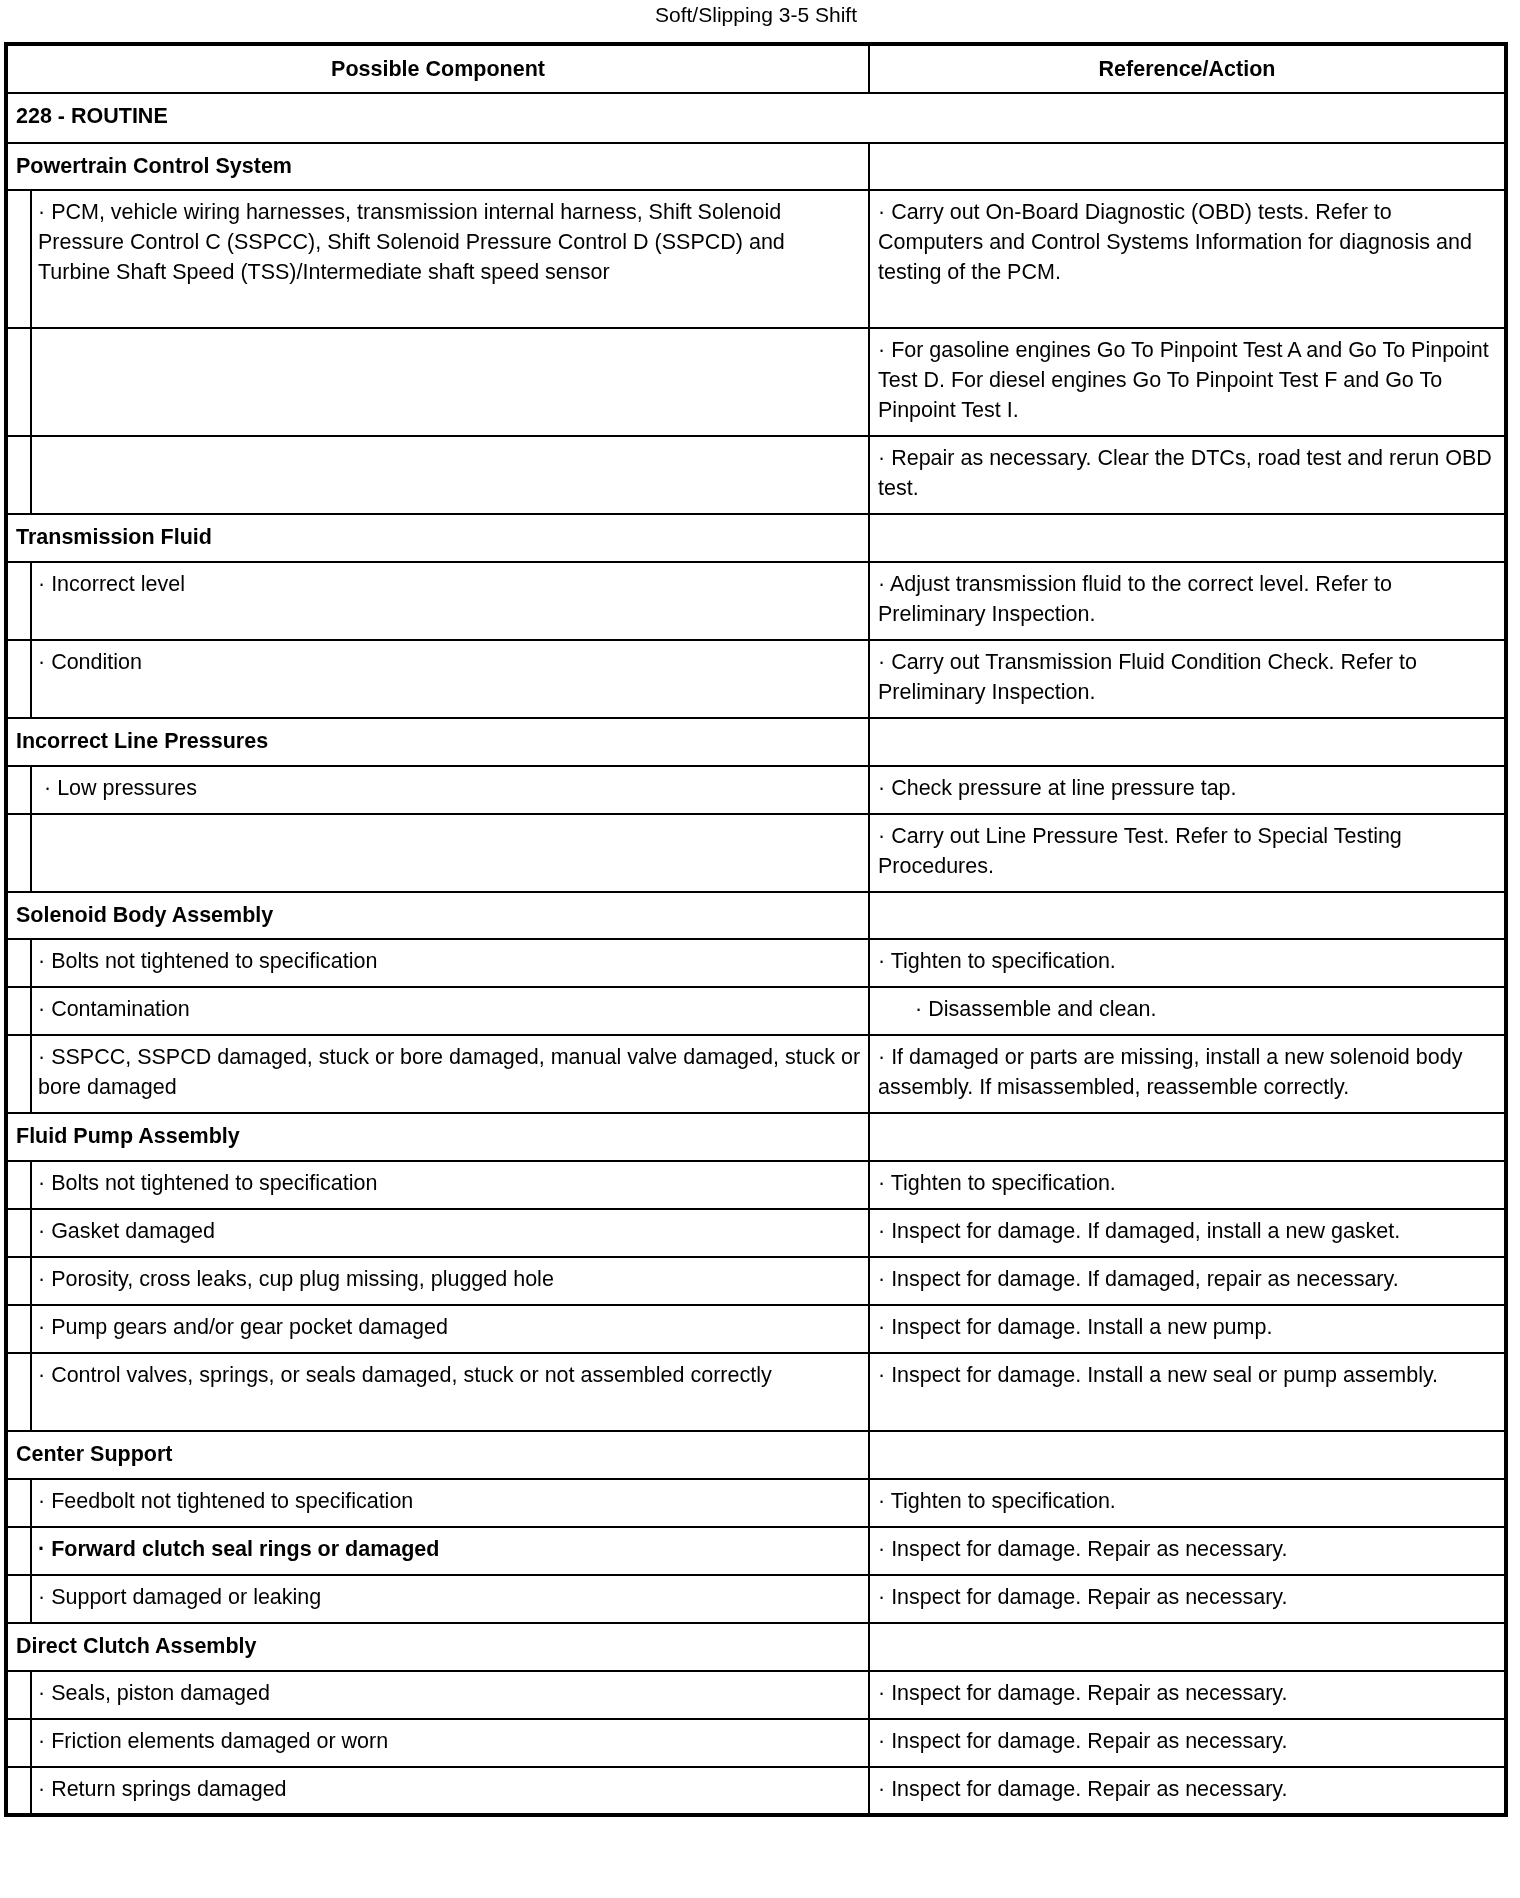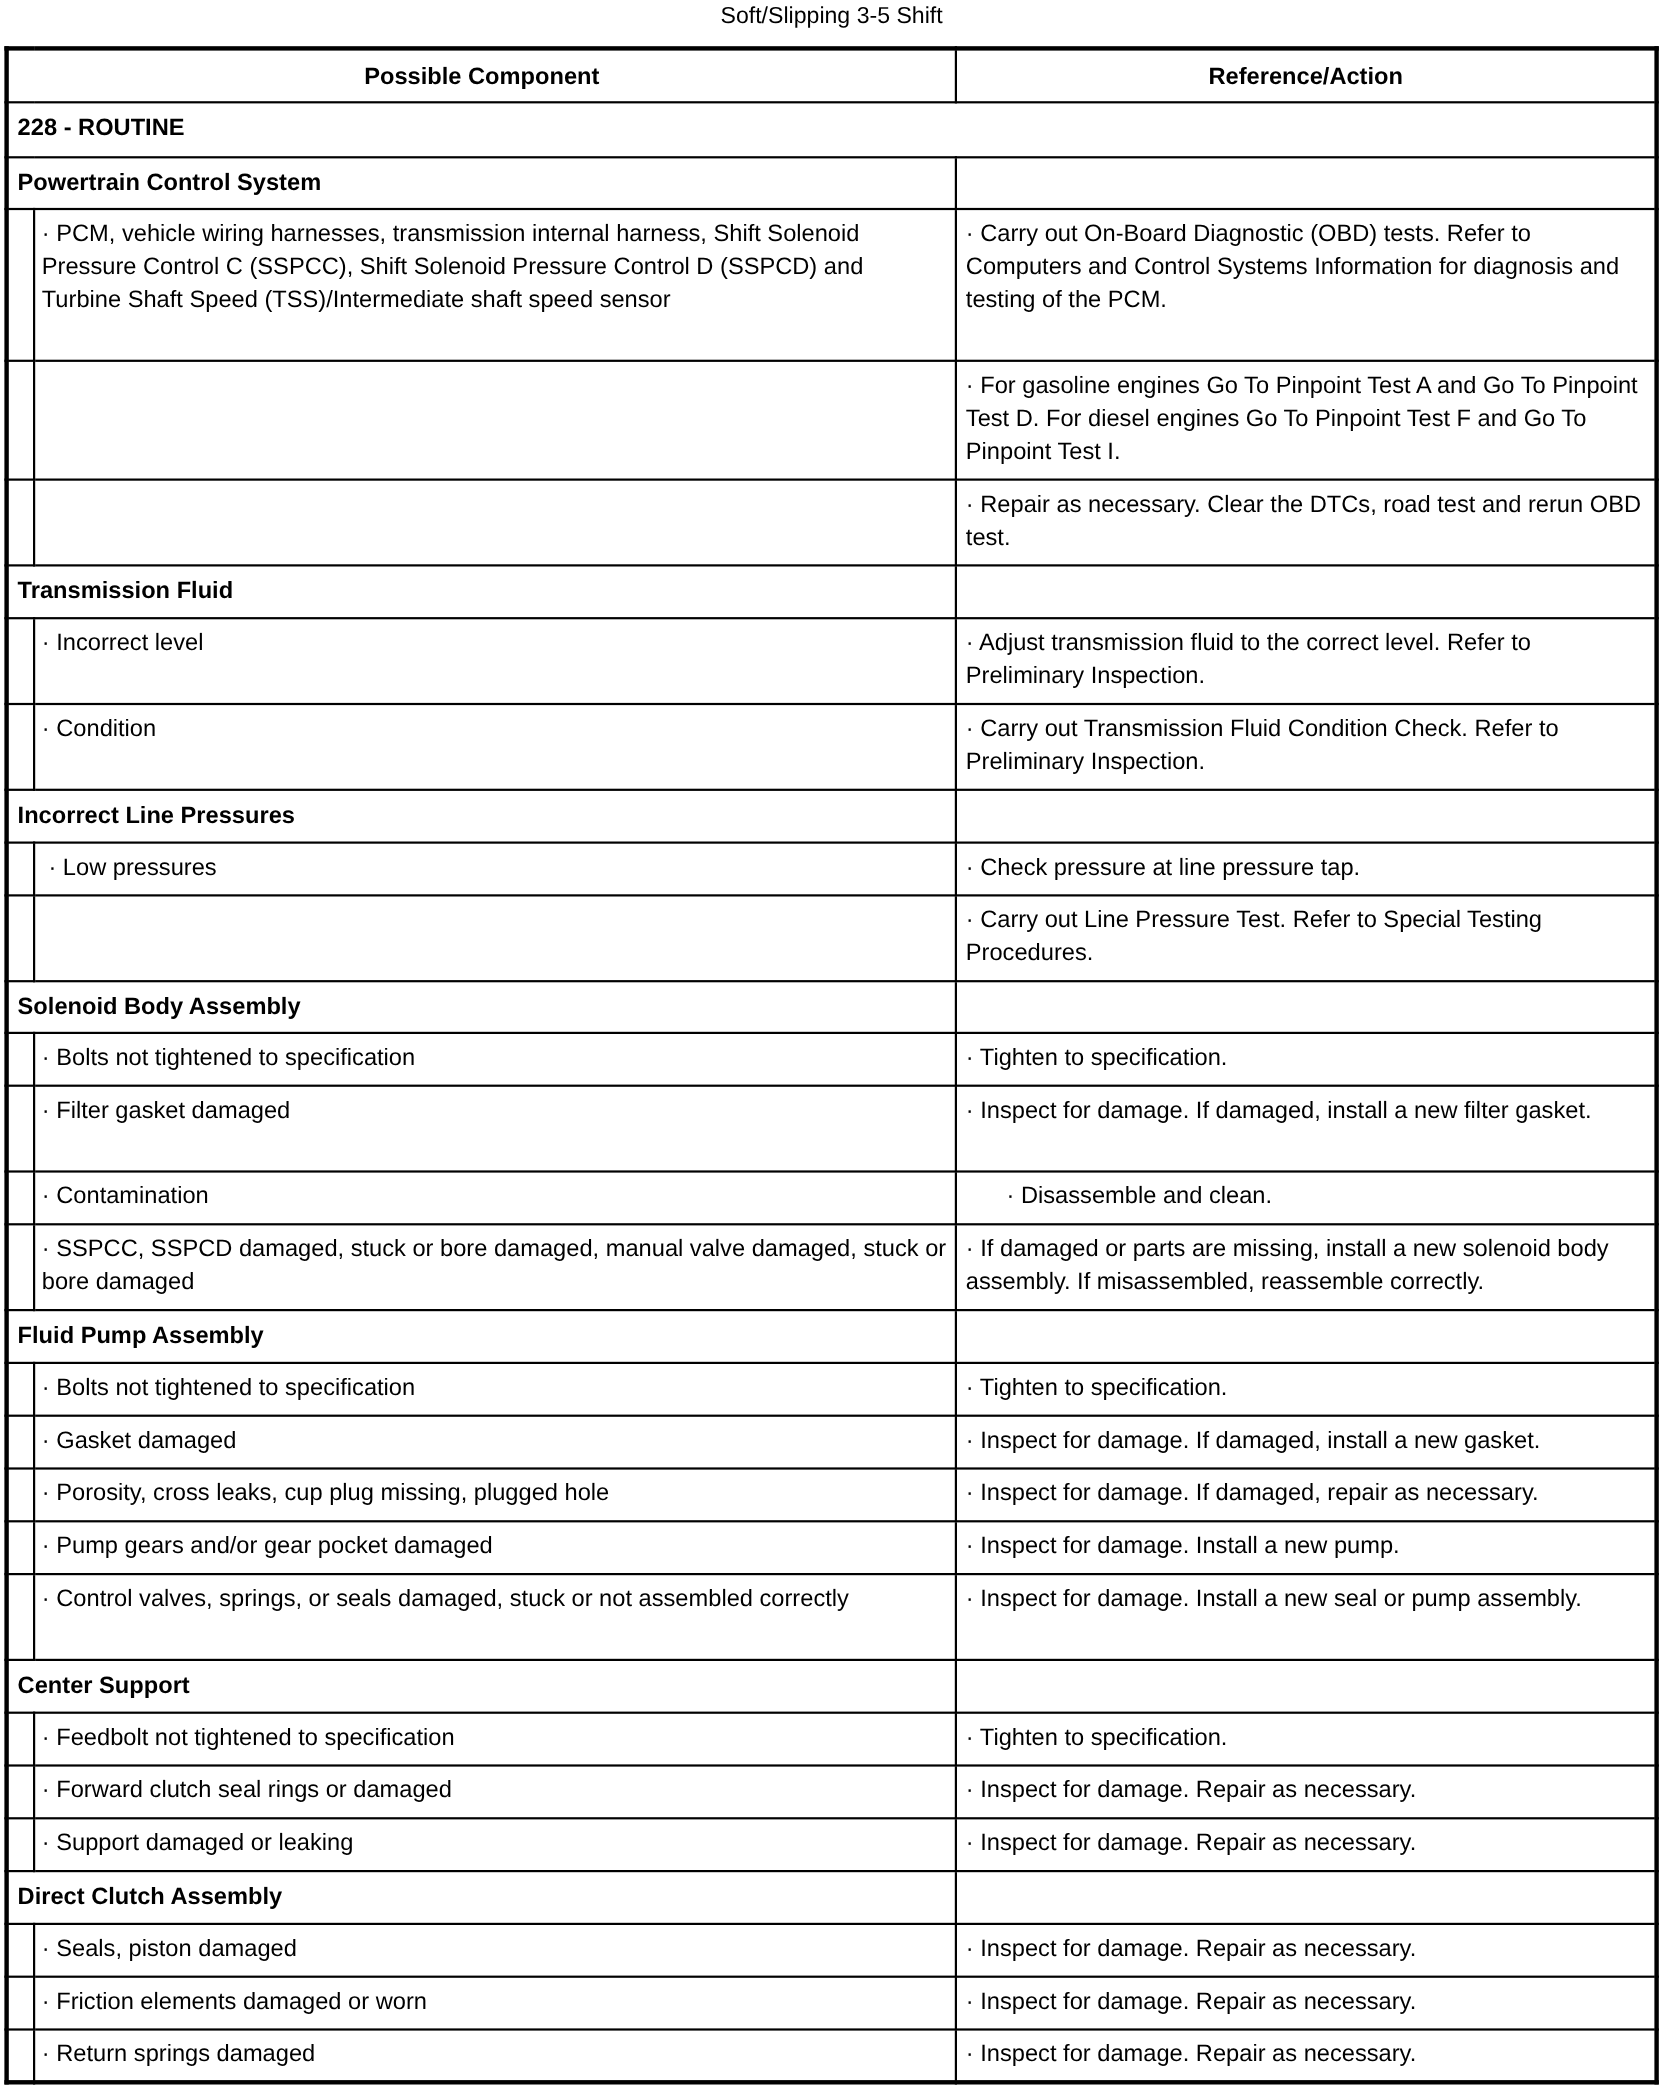--- a/index.html
+++ b/index.html
@@ -95,25 +95,20 @@
       <tr class="sec">
         <td colspan="2" class="sec-label" style="height: 38px;">Solenoid Body Assembly</td>
         <td></td>
       </tr>
       <tr>
         <td class="ind" style="height: 46px;"></td>
         <td class="comp" style="height: 40px;">· Bolts not tightened to specification</td>
         <td class="ref" style="height: 40px;">· Tighten to specification.</td>
       </tr>
       <tr>
-        <td class="ind" style="height: 76px;"></td>
-        <td class="comp" style="height: 70px;">· Filter gasket damaged</td>
-        <td class="ref" style="height: 70px;">· Inspect for damage. If damaged, install a new filter gasket.</td>
-      </tr>
-      <tr>
         <td class="ind" style="height: 46px;"></td>
         <td class="comp" style="height: 40px;">· Contamination</td>
         <td class="ref" style="height: 40px; padding-left: 45px;">· Disassemble and clean.</td>
       </tr>
       <tr>
         <td class="ind" style="height: 76px;"></td>
         <td class="comp" style="height: 70px;">· SSPCC, SSPCD damaged, stuck or bore damaged, manual valve damaged, stuck or bore damaged</td>
         <td class="ref" style="height: 70px;">· If damaged or parts are missing, install a new solenoid body assembly. If misassembled, reassemble correctly.</td>
       </tr>
       <tr class="sec">
@@ -149,21 +144,21 @@
         <td colspan="2" class="sec-label" style="height: 39px;">Center Support</td>
         <td></td>
       </tr>
       <tr>
         <td class="ind" style="height: 46px;"></td>
         <td class="comp" style="height: 40px;">· Feedbolt not tightened to specification</td>
         <td class="ref" style="height: 40px;">· Tighten to specification.</td>
       </tr>
       <tr>
         <td class="ind" style="height: 46px;"></td>
-        <td class="comp" style="height: 40px;">· Forward clutch seal rings or damaged</td>
+        <td class="comp" style="height: 40px; font-weight: bold;">· Forward clutch seal rings or damaged</td>
         <td class="ref" style="height: 40px;">· Inspect for damage. Repair as necessary.</td>
       </tr>
       <tr>
         <td class="ind" style="height: 46px;"></td>
         <td class="comp" style="height: 40px;">· Support damaged or leaking</td>
         <td class="ref" style="height: 40px;">· Inspect for damage. Repair as necessary.</td>
       </tr>
       <tr class="sec">
         <td colspan="2" class="sec-label" style="height: 39px;">Direct Clutch Assembly</td>
         <td></td>

